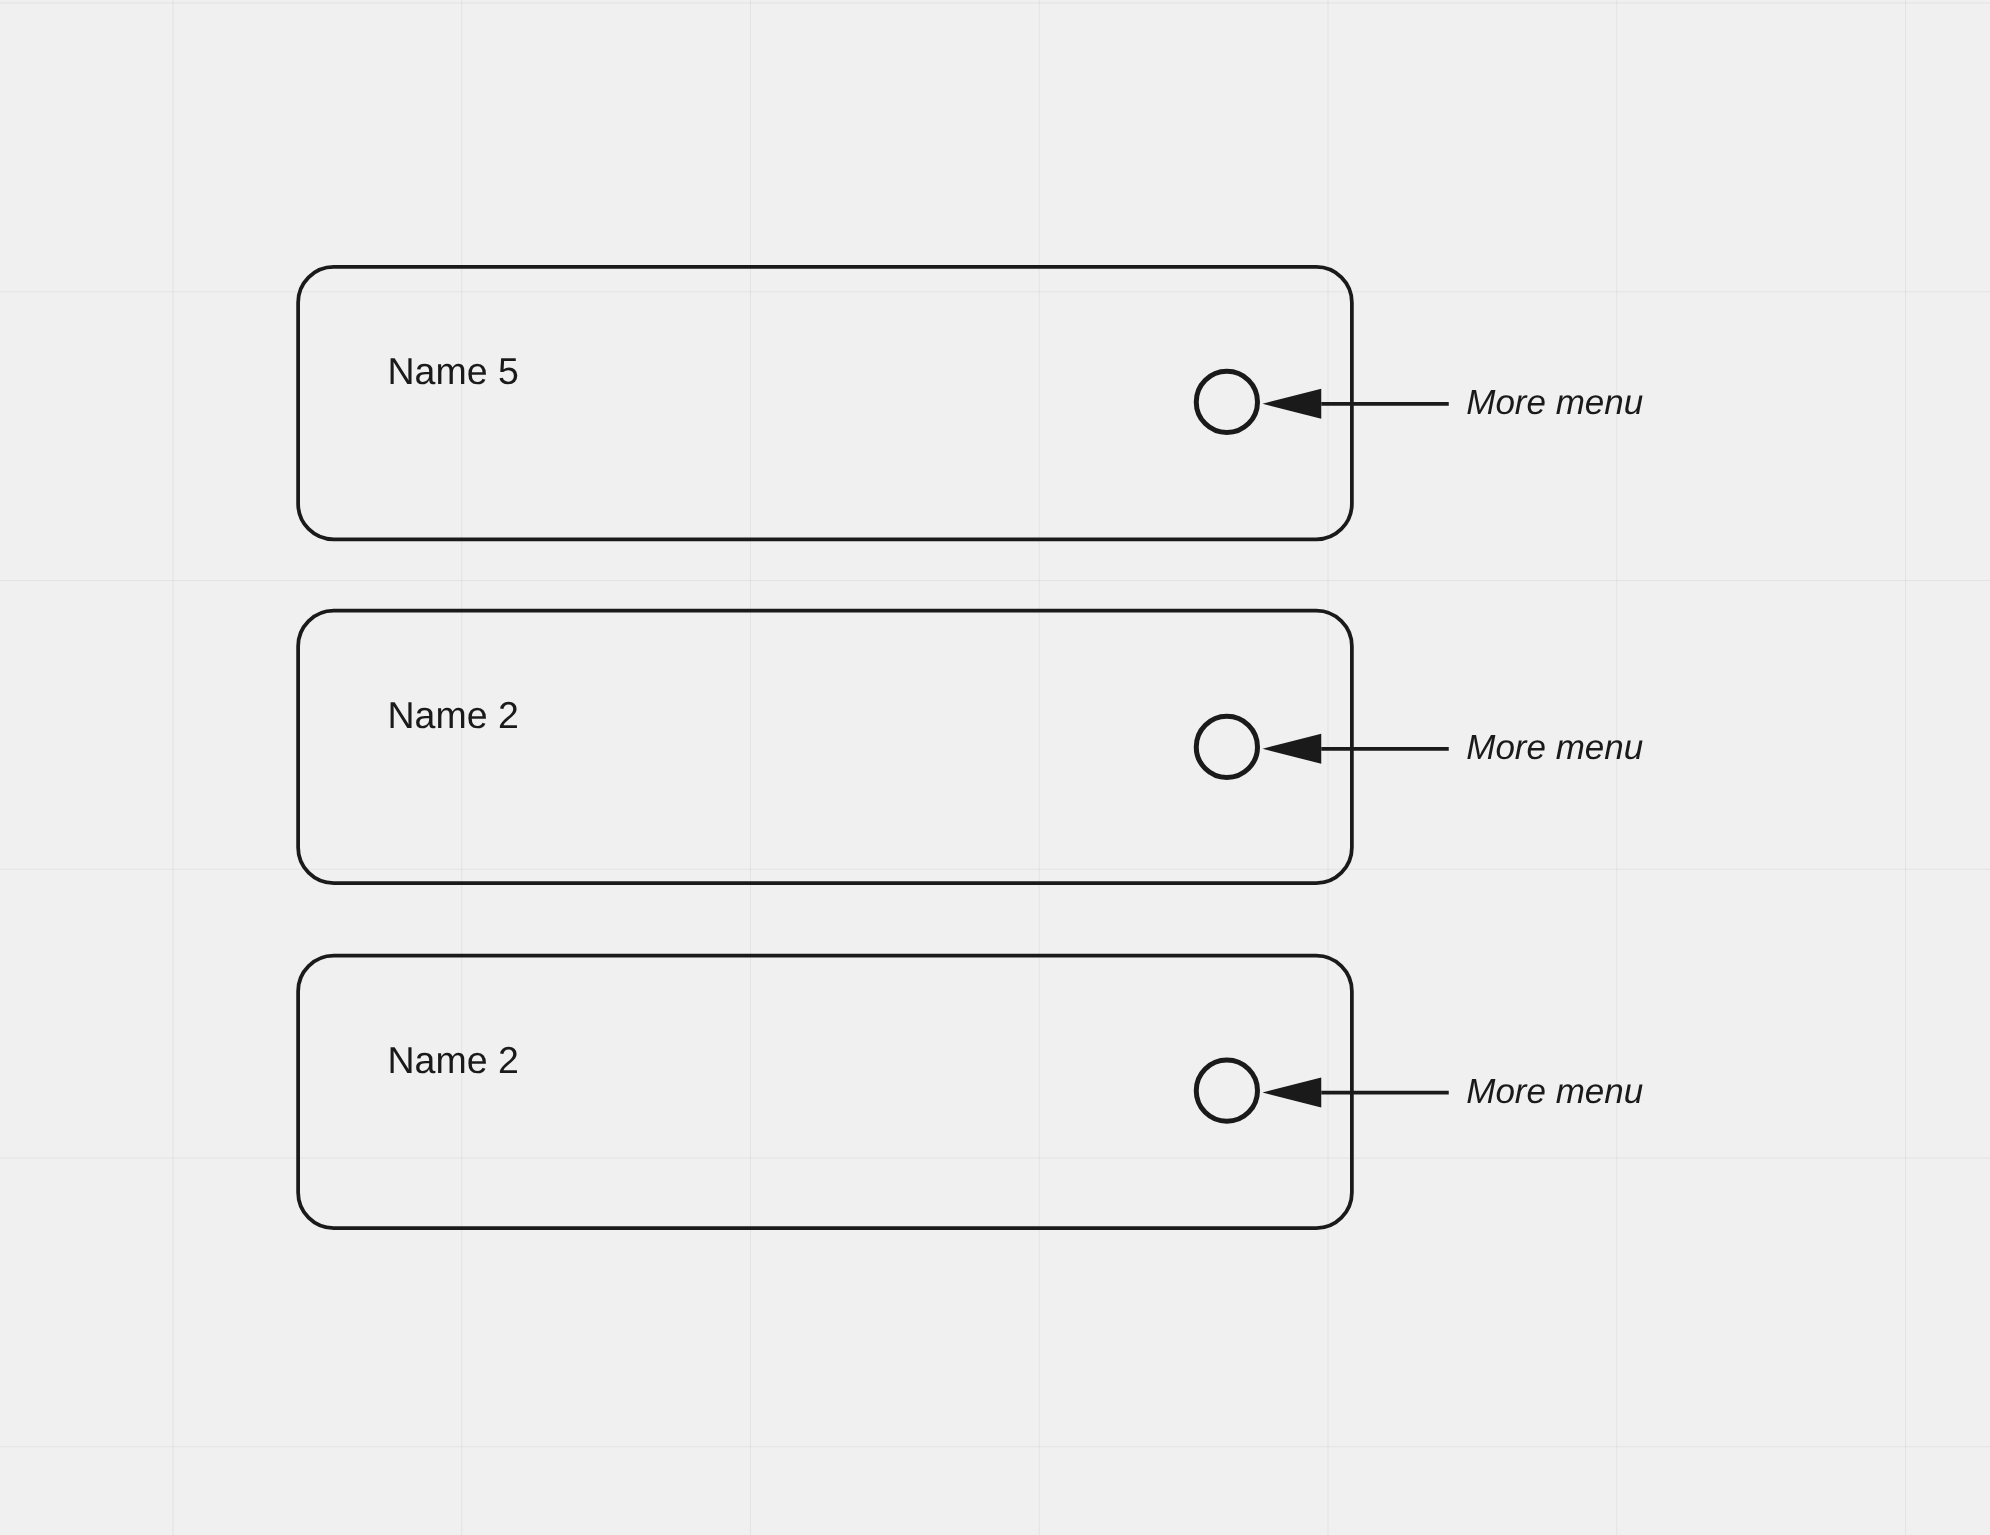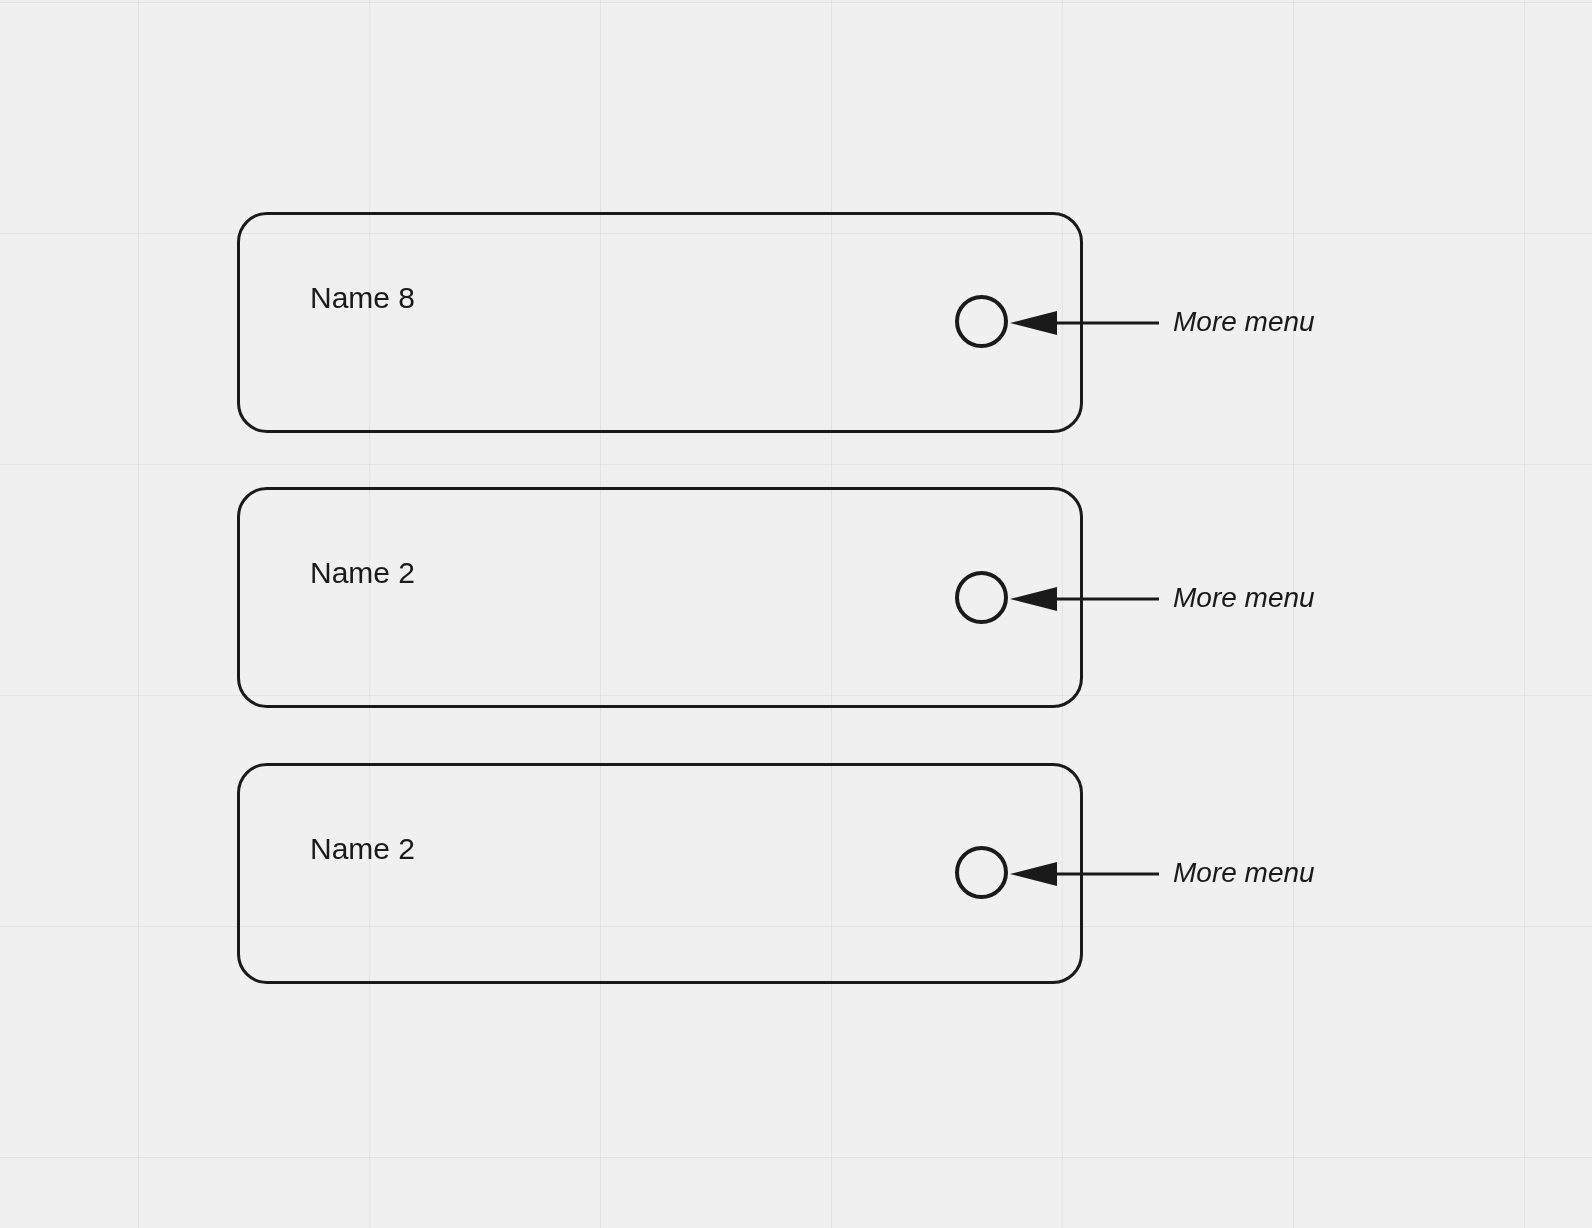--- a/index.html
+++ b/index.html
@@ -76,21 +76,21 @@
 </style>
 </head>
 <body>
 
 <div id="canvas">
 
   <div class="grid-overlay"></div>
 
   <div class="row" style="top:0;">
     <div class="card" style="top:212px;">
-      <span class="card-label">Name 8</span>
+      <span class="card-label">Name 5</span>
     </div>
 
     <div class="more-circle" style="left:955px; top:295px;"></div>
 
     <svg class="annotation-svg" style="left:1005px; top:300px;" width="160" height="46" viewBox="0 0 160 46">
       <line x1="154" y1="23" x2="52" y2="23" stroke="#1a1a1a" stroke-width="3"></line>
       <polygon points="5,23 52,11 52,35" fill="#1a1a1a"></polygon>
     </svg>
 
     <span class="annotation-label" style="left:1173px; top:308px;">More menu</span>

